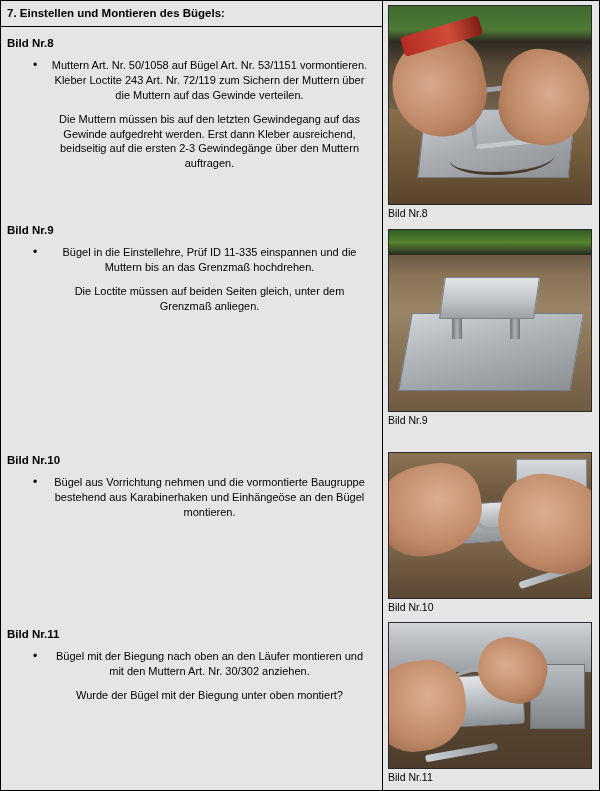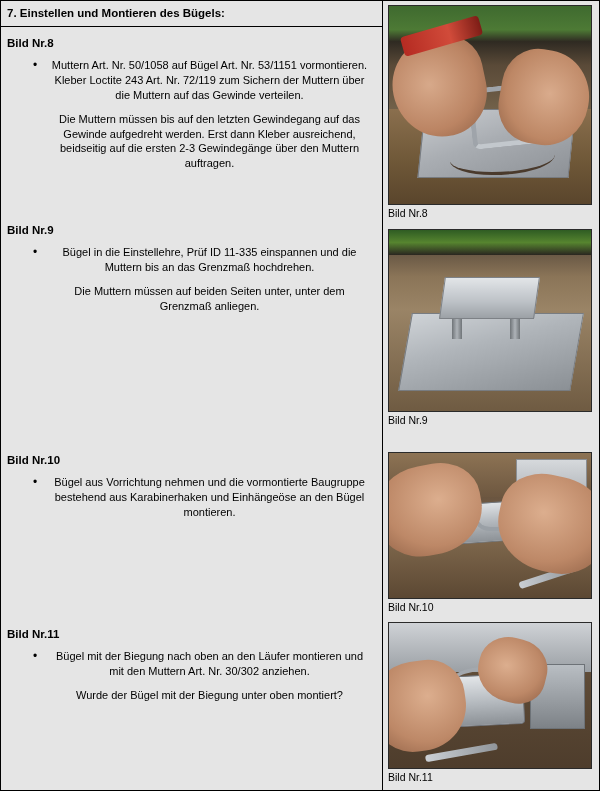--- a/index.html
+++ b/index.html
@@ -288,21 +288,21 @@
                 <span class="note">Die Muttern müssen bis auf den letzten Gewindegang auf das Gewinde aufgedreht werden. Erst dann Kleber ausreichend, beidseitig auf die ersten 2-3 Gewindegänge über den Muttern auftragen.</span>
               </li>
             </ul>
           </div>
 
           <div class="block" style="top: 197px;">
             <div class="block-title">Bild Nr.9</div>
             <ul class="bullets">
               <li>
                 <span class="para">Bügel in die Einstellehre, Prüf ID 11-335 einspannen und die Muttern bis an das Grenzmaß hochdrehen.</span>
-                <span class="note">Die Muttern müssen auf beiden Seiten unter, unter dem Grenzmaß anliegen.</span>
+                <span class="note">Die Loctite müssen auf beiden Seiten gleich, unter dem Grenzmaß anliegen.</span>
               </li>
             </ul>
           </div>
 
           <div class="block" style="top: 427px;">
             <div class="block-title">Bild Nr.10</div>
             <ul class="bullets">
               <li>
                 <span class="para">Bügel aus Vorrichtung nehmen und die vormontierte Baugruppe bestehend aus Karabinerhaken und Einhängeöse an den Bügel montieren.</span>
               </li>

